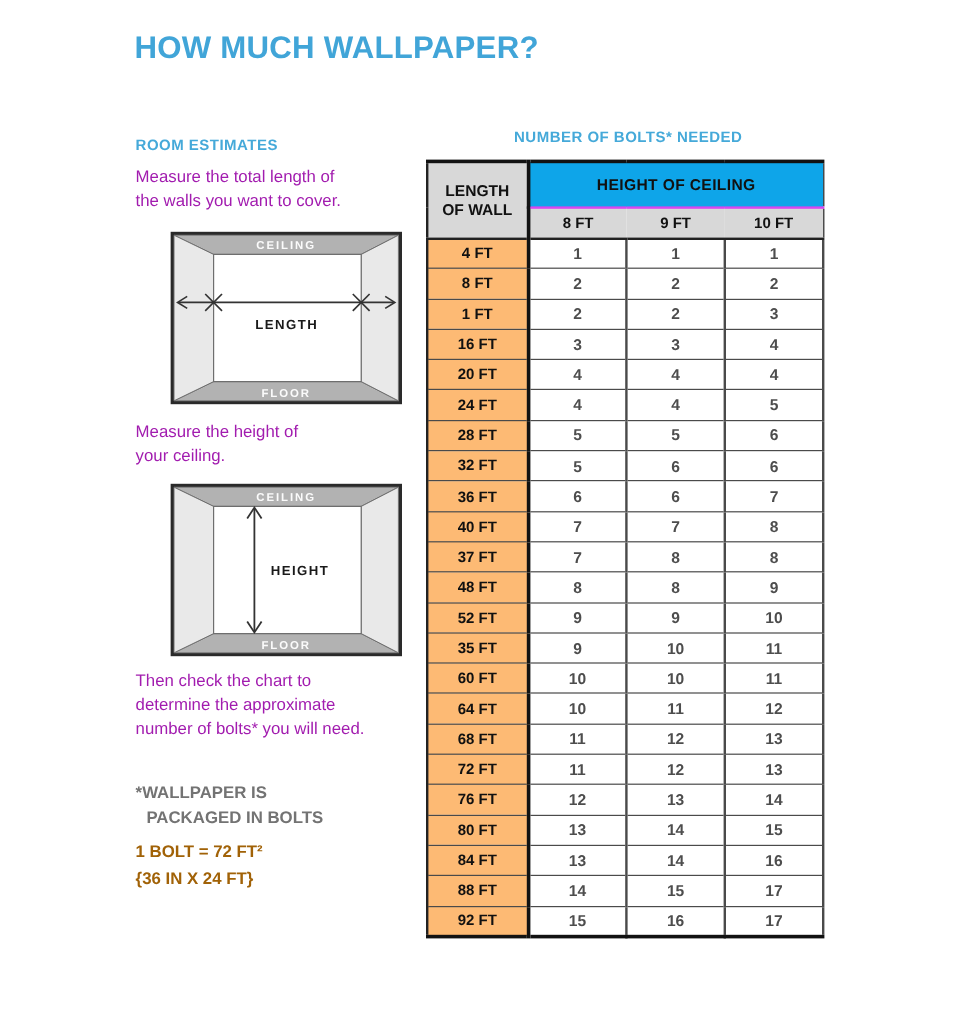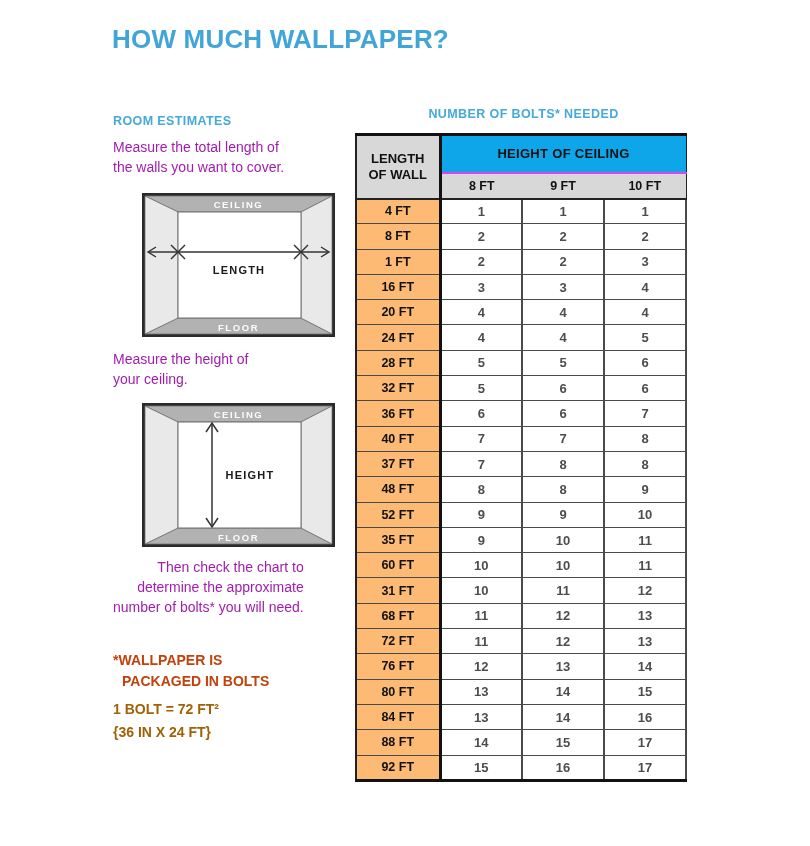--- a/index.html
+++ b/index.html
@@ -16,24 +16,24 @@
   .section-heading {
     font-size:12.5px; font-weight:bold; color:#45a9d9; letter-spacing:0.4px;
   }
   .left-heading { position:absolute; left:113px; top:114px; }
   .body-text {
     position:absolute; left:113px;
     font-size:14px; line-height:1.42; color:#a21caf; white-space:pre-line;
   }
   .step1 { top:138px; }
   .step2 { top:350px; }
-  .step3 { top:558px;text-align:right; }
+  .step3 { top:558px; }
   .footnote {
     position:absolute; left:113px; top:650px;
-    font-size:14px; font-weight:bold; color:#c2410c; line-height:1.5;
+    font-size:14px; font-weight:bold; color:#737373; line-height:1.5;
     white-space:pre-line; padding-left:9px; text-indent:-9px;
   }
   .bolt-info {
     position:absolute; left:113px; top:698px;
     font-size:14px; font-weight:bold; color:#a16207; line-height:1.62;
     white-space:pre-line;
   }
   .diagram { position:absolute; left:114px;padding-left:28px; }
   .diagram-1 { top:193px; }
   .diagram-2 { top:403px; }
@@ -259,21 +259,21 @@
           <td>10</td>
           <td>11</td>
         </tr>
         <tr>
           <th>60 FT</th>
           <td>10</td>
           <td>10</td>
           <td>11</td>
         </tr>
         <tr>
-          <th>31 FT</th>
+          <th>64 FT</th>
           <td>10</td>
           <td>11</td>
           <td>12</td>
         </tr>
         <tr>
           <th>68 FT</th>
           <td>11</td>
           <td>12</td>
           <td>13</td>
         </tr>

